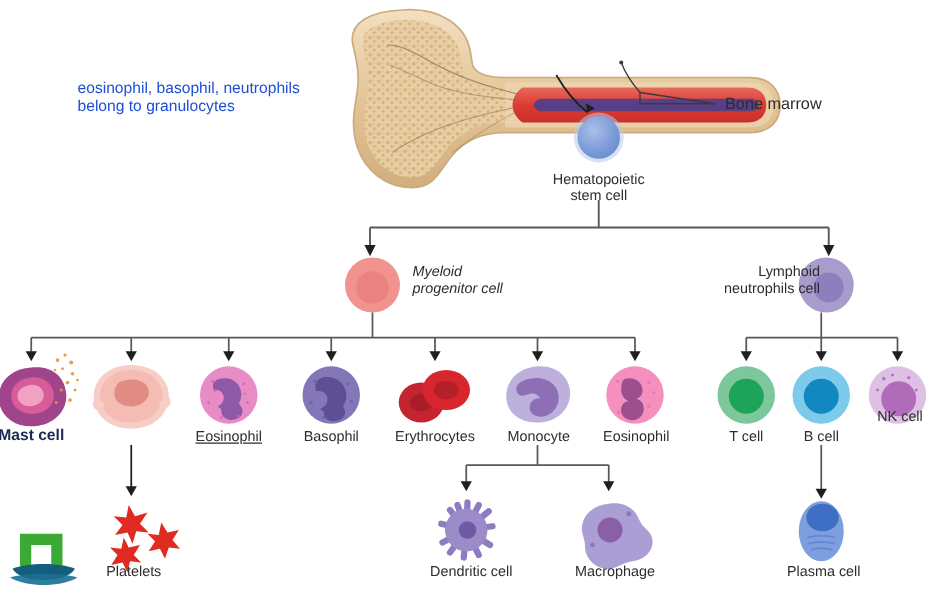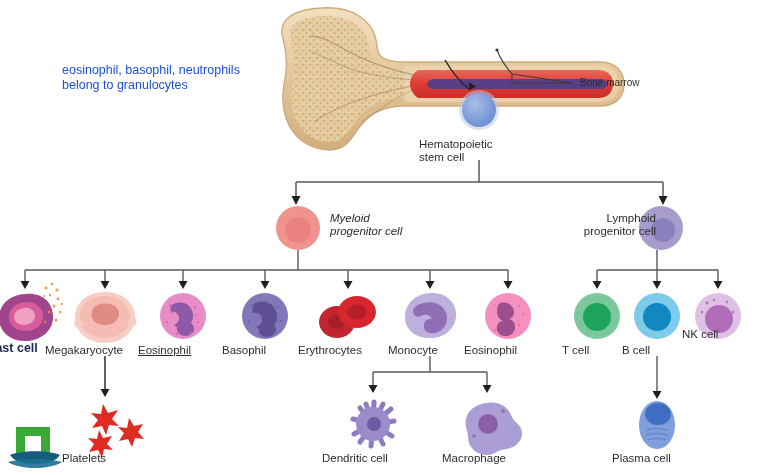--- a/index.html
+++ b/index.html
@@ -1,20 +1,20 @@
 <!DOCTYPE html>
 <html><head>
 <meta charset="utf-8">
 <style>
   html,body{margin:0;padding:0;background:#ffffff;}
   body{width:759px;height:475px;position:relative;overflow:hidden;
        font-family:"Liberation Sans", sans-serif;color:#231f20;}
   #stage{position:absolute;left:0;top:0;width:759px;height:475px;}
   .lbl{position:absolute;font-size:11.5px;line-height:13px;color:#2c2c2c;
-       white-space:pre-line;}
+       text-align:center;white-space:pre-line;}
   .lbl.left{text-align:left;}
   .note{position:absolute;font-size:12.5px;line-height:15px;color:#1d4ed8;
         white-space:pre-line;font-family:"Liberation Sans", sans-serif;}
   .mast{font-weight:bold;font-size:12.5px;color:#1b2a52;}
   svg{position:absolute;left:0;top:0;overflow:visible;}
 </style>
 </head>
 <body>
 
 <div id="stage">
@@ -333,33 +333,32 @@
     <g>
       <path d="M16,427 h34 v26 h-9 v-17 h-16 v17 h-9 z" fill="#3aaa35"></path>
       <path d="M10,455 c12,-5 38,-5 50,0 c-4,6 -12,9 -25,9 c-13,0 -21,-3 -25,-9 z" fill="#155d7d"></path>
       <path d="M8,462 c14,-4 40,-4 54,0 c-6,4 -18,6 -27,6 c-9,0 -21,-2 -27,-6 z" fill="#1b6f93" opacity=".9"></path>
     </g>
   </svg>
 
   <div class="note" style="left:62px;top:63px;">eosinophil, basophil, neutrophils
 belong to granulocytes</div>
 
-  <div class="lbl left" style="left:580px;top:76px;font-size:10px;">Bone marrow</div>
+  <div class="lbl left" style="left:580px;top:76px;font-size:13px;">Bone marrow</div>
 
   <div class="lbl" style="left:419px;top:138px;width:120px;">Hematopoietic
 stem cell</div>
 
   <div class="lbl left" style="left:330px;top:212px;width:110px;font-style:italic;">Myeloid
 progenitor cell</div>
 
   <div class="lbl" style="left:556px;top:212px;width:100px;text-align:right;">Lymphoid
-progenitor cell</div>
+neutrophils cell</div>
 
   <div class="lbl mast" style="left:-15px;top:342px;width:80px;">Mast cell</div>
-  <div class="lbl" style="left:45px;top:344px;width:120px;">Megakaryocyte</div>
   <div class="lbl" style="left:138px;top:344px;width:90px;text-decoration:underline;">Eosinophil</div>
   <div class="lbl" style="left:222px;top:344px;width:86px;">Basophil</div>
   <div class="lbl" style="left:298px;top:344px;width:100px;">Erythrocytes</div>
   <div class="lbl" style="left:388px;top:344px;width:86px;">Monocyte</div>
   <div class="lbl" style="left:464px;top:344px;width:90px;">Eosinophil</div>
 
   <div class="lbl" style="left:562px;top:344px;width:70px;">T cell</div>
   <div class="lbl" style="left:622px;top:344px;width:70px;">B cell</div>
   <div class="lbl" style="left:682px;top:328px;width:76px;">NK cell</div>
 

